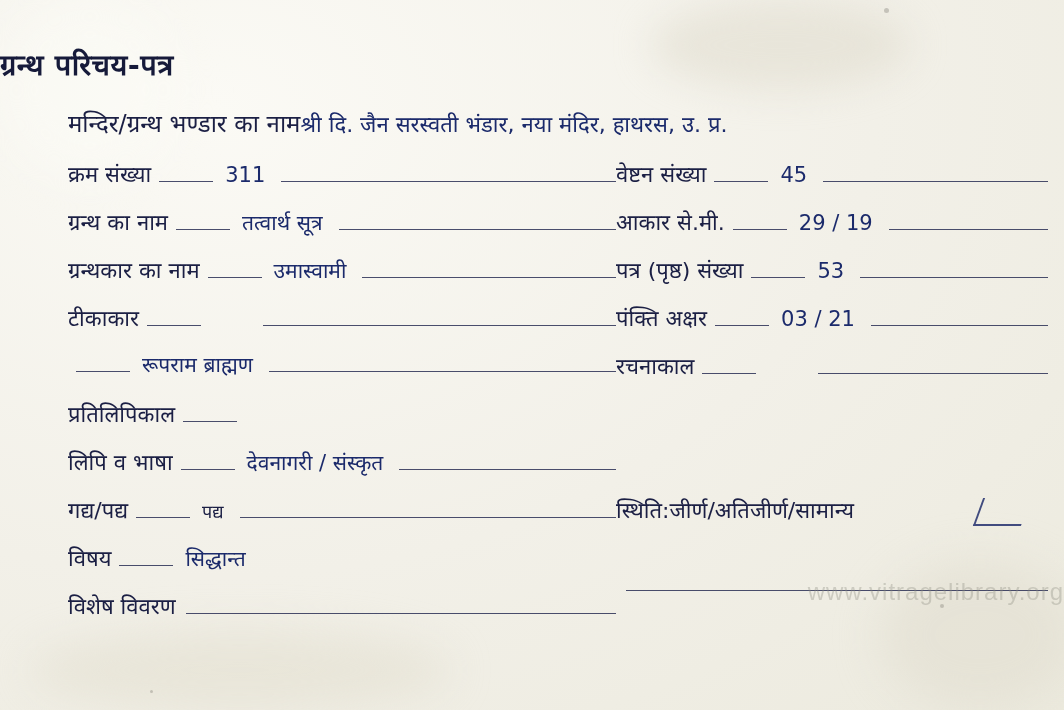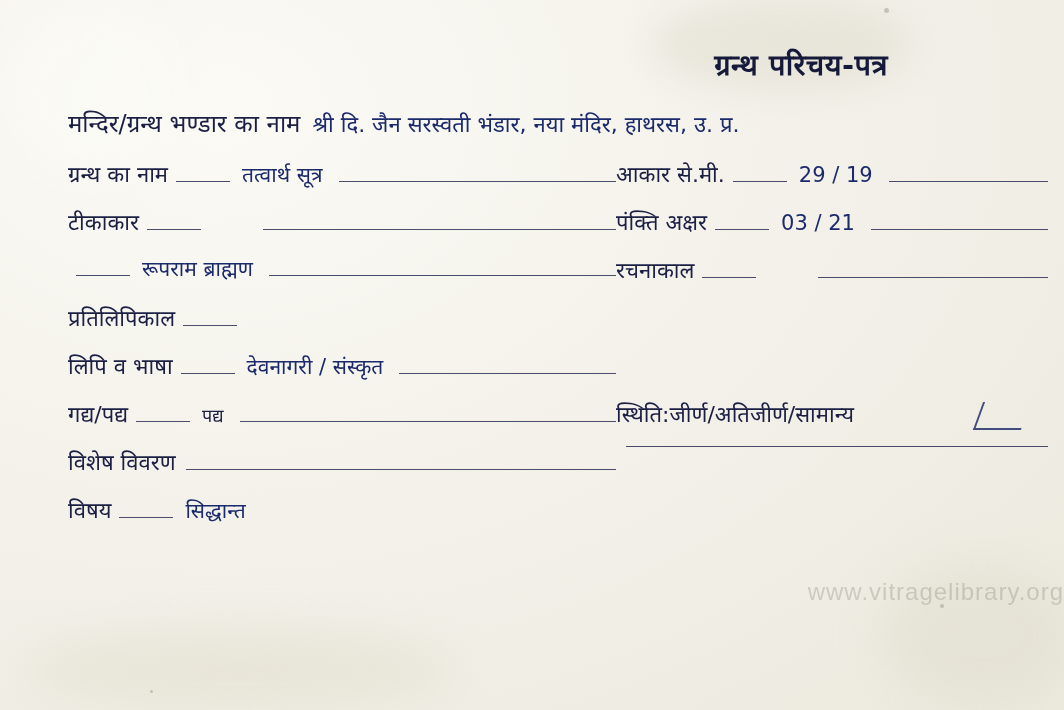--- a/index.html
+++ b/index.html
@@ -30,21 +30,21 @@
   .b1 { left: 650px; top: 0px;   width: 260px; height: 90px;  background: rgba(220,216,200,0.45); filter: blur(18px); }
   .b2 { left: 30px;  top: 630px; width: 420px; height: 80px;  background: rgba(226,222,206,0.5);  filter: blur(20px); }
   .b3 { left: 880px; top: 560px; width: 200px; height: 150px; background: rgba(224,220,205,0.5);  filter: blur(22px); }
   .b4 { left: 0px;   top: 0px;   width: 180px; height: 180px; background: rgba(252,251,246,0.55); filter: blur(24px); }
 
   .title {
     position: absolute;
     left: 0;
     top: 44px;
     width: 888px;
-    text-align: right;
+    text-align: left;
     font-family: "DejaVu Sans", sans-serif;
     font-size: 29px;
     font-weight: bold;
     color: #161a3a;
     letter-spacing: 0.5px;
   }
 
   .header-row {
     position: absolute;
     left: 68px;
@@ -54,21 +54,20 @@
     align-items: baseline;
     white-space: nowrap;
   }
   .header-label {
     font-size: 24px;
     color: #1b1f44;
   }
   .header-value {
     font-size: 22px;
     color: #1b2a6b;
-    margin-left: 12px;
   }
 
   .grid {
     position: absolute;
     left: 68px;
     top: 158px;
     width: 980px;
   }
   .row {
     display: flex;
@@ -166,36 +165,64 @@
 
   <div class="title">ग्रन्थ परिचय-पत्र</div>
 
   <div class="header-row">
     <span class="header-label">मन्दिर/ग्रन्थ भण्डार का नाम</span>
     <span class="header-value">श्री दि. जैन सरस्वती भंडार, नया मंदिर, हाथरस, उ. प्र.</span>
   </div>
 
   <div class="grid">
 
+    <div class="row">
+      <div class="col left">
+        <span class="label">क्रम संख्या</span>
+        <span class="rule short"></span>
+        <span class="value">311</span>
+        <span class="full-rule"></span>
+      </div>
+      <div class="col right">
+        <span class="label">वेष्टन संख्या</span>
+        <span class="rule short"></span>
+        <span class="value">45</span>
+        <span class="full-rule"></span>
+      </div>
+    </div>
 
     <div class="row">
       <div class="col left">
         <span class="label">ग्रन्थ का नाम</span>
         <span class="rule short"></span>
         <span class="value">तत्वार्थ सूत्र</span>
         <span class="full-rule"></span>
       </div>
       <div class="col right">
         <span class="label">आकार से.मी.</span>
         <span class="rule short"></span>
         <span class="value">29 / 19</span>
         <span class="full-rule"></span>
       </div>
     </div>
 
+    <div class="row">
+      <div class="col left">
+        <span class="label">ग्रन्थकार का नाम</span>
+        <span class="rule short"></span>
+        <span class="value">उमास्वामी</span>
+        <span class="full-rule"></span>
+      </div>
+      <div class="col right">
+        <span class="label">पत्र (पृष्ठ) संख्या</span>
+        <span class="rule short"></span>
+        <span class="value">53</span>
+        <span class="full-rule"></span>
+      </div>
+    </div>
 
     <div class="row">
       <div class="col left">
         <span class="label">टीकाकार</span>
         <span class="rule short"></span>
         <span class="value blank"></span>
         <span class="full-rule"></span>
       </div>
       <div class="col right">
         <span class="label">पंक्ति अक्षर</span>
@@ -244,35 +271,35 @@
         <span class="full-rule"></span>
       </div>
       <div class="col right">
         <span class="label">स्थिति:जीर्ण/अतिजीर्ण/सामान्य</span>
         <span class="strike-mark"></span>
       </div>
     </div>
 
     <div class="row">
       <div class="col left">
-        <span class="label">विशेष विवरण</span>
-        <span class="full-rule"></span>
-      </div>
-      <div class="col right">
-        <span class="full-rule"></span>
-      </div>
-    </div>
-
-    <div class="row">
-      <div class="col left">
         <span class="label">विषय</span>
         <span class="rule short"></span>
         <span class="value">सिद्धान्त</span>
         <span class="no-rule"></span>
       </div>
       <div class="col right"></div>
     </div>
 
+    <div class="row">
+      <div class="col left">
+        <span class="label">विशेष विवरण</span>
+        <span class="full-rule"></span>
+      </div>
+      <div class="col right">
+        <span class="full-rule"></span>
+      </div>
+    </div>
+
   </div>
 
   <div class="watermark">www.vitragelibrary.org</div>
 
 </div>
 
 </body></html>

